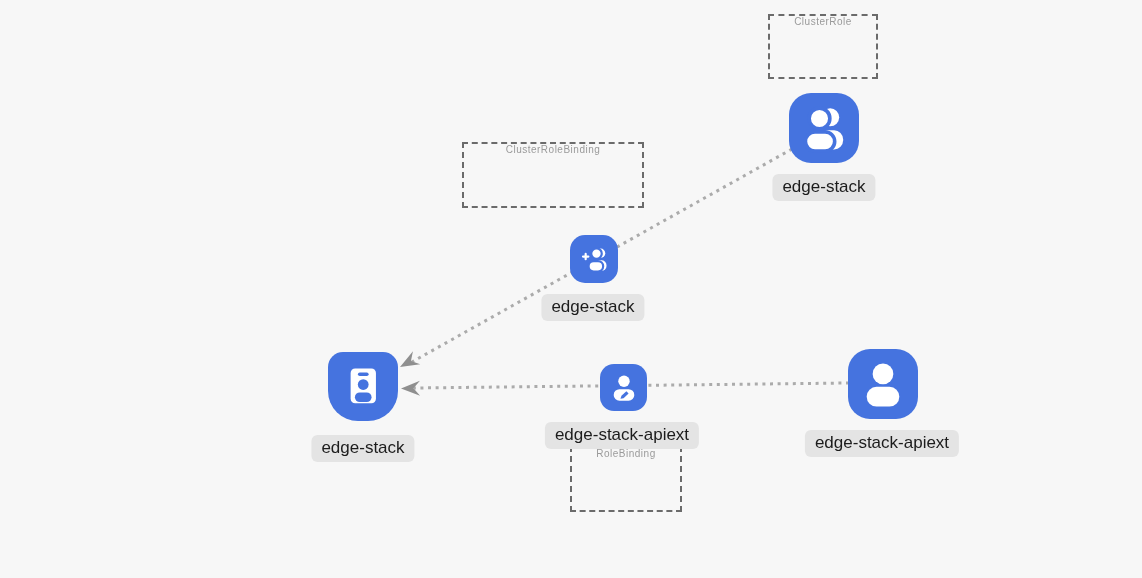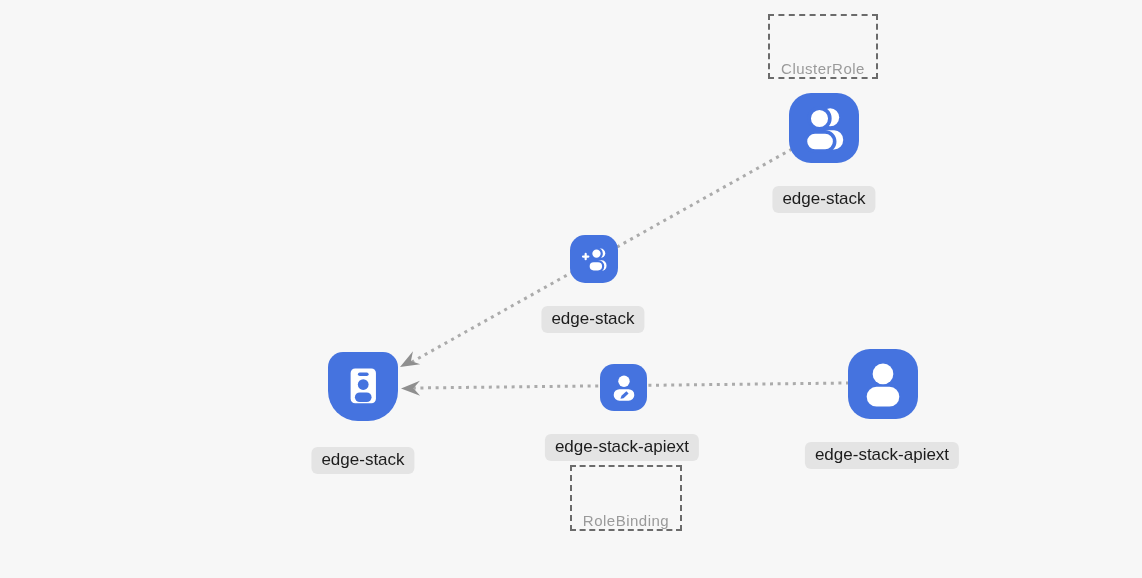--- a/index.html
+++ b/index.html
@@ -10,23 +10,23 @@
     background: #f7f7f7;
     overflow: hidden;
     font-family: "Liberation Sans", sans-serif;
   }
   .type-box {
     position: absolute;
     box-sizing: border-box;
     border: 2px dashed #6b6b6b;
     color: #9a9a9a;
     display: flex;
-    align-items: flex-end;
+    align-items: flex-start;
     justify-content: center;
-    font-size: 15px;
+    font-size: 10px;
     letter-spacing: 0.5px;
     z-index: 1;
     white-space: nowrap;
   }
   .edges-layer {
     position: absolute;
     left: 0; top: 0;
     z-index: 2;
   }
   .node-icon {
@@ -42,32 +42,34 @@
     position: absolute;
     transform: translateX(-50%);
     background: #e4e4e4;
     color: #1c1c1c;
     font-size: 17px;
     line-height: 1.15;
     padding: 3px 10px 4px 10px;
     border-radius: 6px;
     white-space: nowrap;
     z-index: 3;
-    margin-top: 12px;
   }
 </style>
 </head>
 <body>
 
 <div class="canvas">
 
   <div class="type-box" style="left:768px;top:14px;width:110px;height:65px">
     <span>ClusterRole</span>
   </div>
-  <div class="type-box" style="left:570px;top:465px;width:112px;height:66px">
+  <div class="type-box" style="left:462px;top:142px;width:182px;height:66px">
+    <span>ClusterRoleBinding</span>
+  </div>
+  <div class="type-box" style="left:570px;top:446px;width:112px;height:66px">
     <span>RoleBinding</span>
   </div>
 
   <svg class="edges-layer" width="1142" height="578" viewBox="0 0 1142 578">
     <line x1="792" y1="149" x2="411" y2="362.5" stroke="#ababab" stroke-width="3" stroke-dasharray="3 4.6"></line>
     <path d="M0 0 L19 -7.5 L12.5 0 L19 7.5 Z" fill="#8f8f8f" transform="translate(400,367) rotate(-29.1)"></path>
     <line x1="849" y1="383" x2="414" y2="388" stroke="#ababab" stroke-width="3" stroke-dasharray="3 4.6"></line>
     <path d="M0 0 L19 -7.5 L12.5 0 L19 7.5 Z" fill="#8f8f8f" transform="translate(401,388.5) rotate(-0.7)"></path>
   </svg>
 

